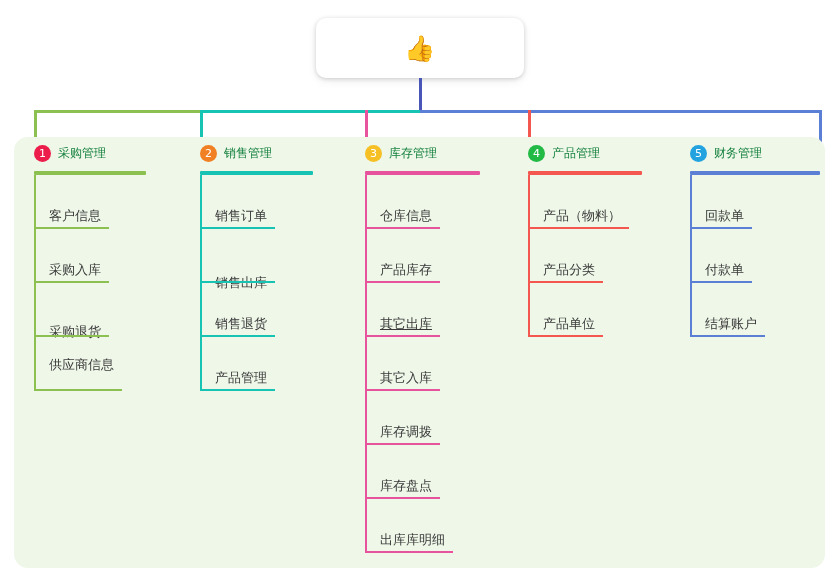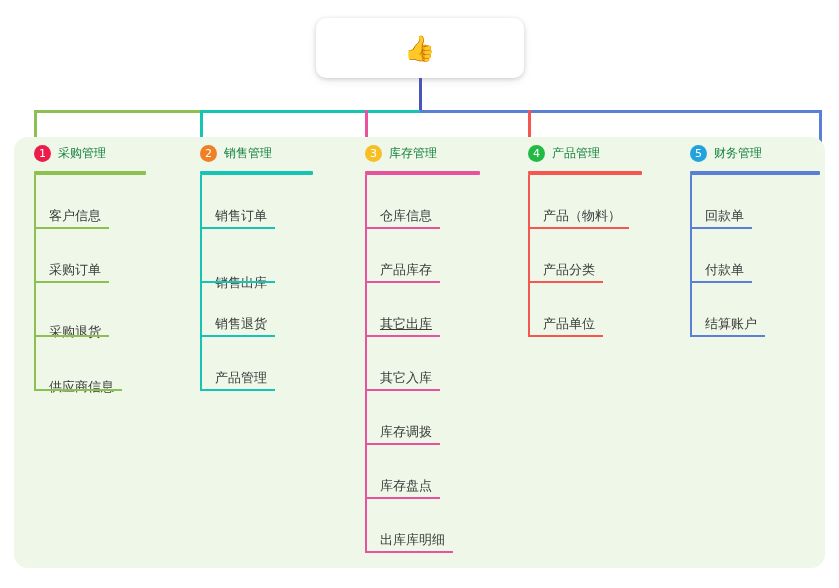--- a/index.html
+++ b/index.html
@@ -82,29 +82,29 @@
             <span class="badge" style="background: rgb(236, 28, 75);">1</span>
             <span class="col-title">采购管理</span>
           </div>
           <div class="head-rule" style="left: 0px; top: 34px; width: 112px; background: rgb(140, 193, 82);"></div>
           <div class="spine" style="left: 0px; top: 38px; height: 214px; background: rgb(140, 193, 82);"></div>
           <div class="leaf" style="left: 0px; top: 38px;">
             <div class="leaf-label" style="top: 32px;">客户信息</div>
             <div class="leaf-rule" style="width: 75px; top: 52px; background: rgb(140, 193, 82);"></div>
           </div>
           <div class="leaf" style="left: 0px; top: 92px;">
-            <div class="leaf-label" style="top: 32px;">采购订单</div>
+            <div class="leaf-label" style="top: 32px;">采购入库</div>
             <div class="leaf-rule" style="width: 75px; top: 52px; background: rgb(140, 193, 82);"></div>
           </div>
           <div class="leaf" style="left: 0px; top: 146px;">
             <div class="leaf-label" style="top: 40px;">采购退货</div>
             <div class="leaf-rule" style="width: 75px; top: 52px; background: rgb(140, 193, 82);"></div>
           </div>
           <div class="leaf" style="left: 0px; top: 200px;">
-            <div class="leaf-label" style="top: 41px;">供应商信息</div>
+            <div class="leaf-label" style="top: 19px;">供应商信息</div>
             <div class="leaf-rule" style="width: 88px; top: 52px; background: rgb(140, 193, 82);"></div>
           </div>
         </div>
         <div class="col" style="left: 186px; top: 0px;">
           <div class="col-head">
             <span class="badge" style="background: rgb(240, 128, 35);">2</span>
             <span class="col-title">销售管理</span>
           </div>
           <div class="head-rule" style="left: 0px; top: 34px; width: 113px; background: rgb(23, 195, 178);"></div>
           <div class="spine" style="left: 0px; top: 38px; height: 214px; background: rgb(23, 195, 178);"></div>

